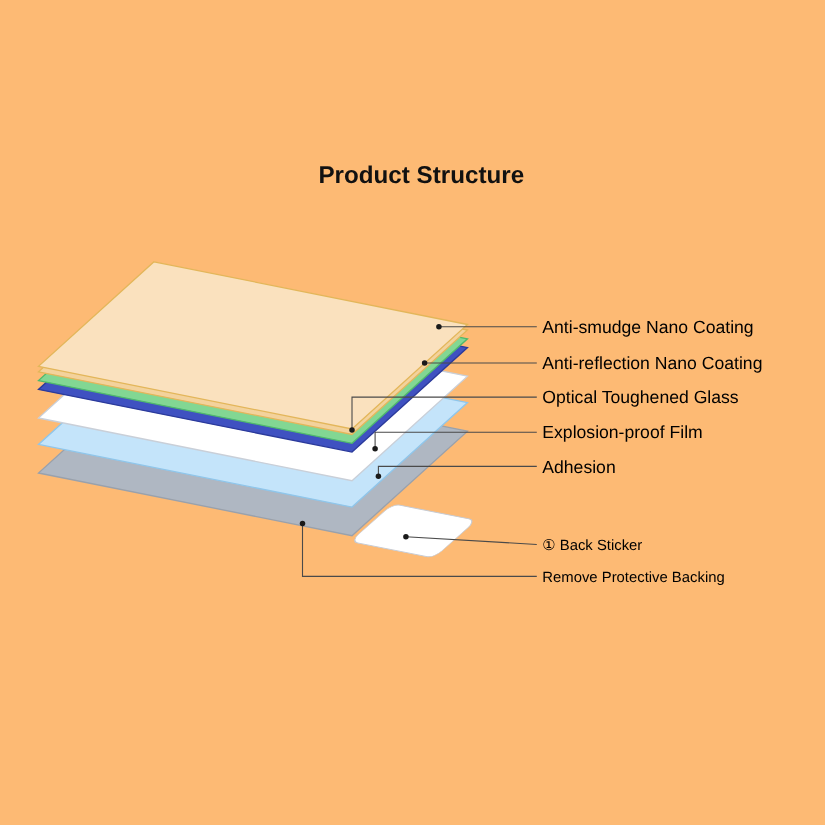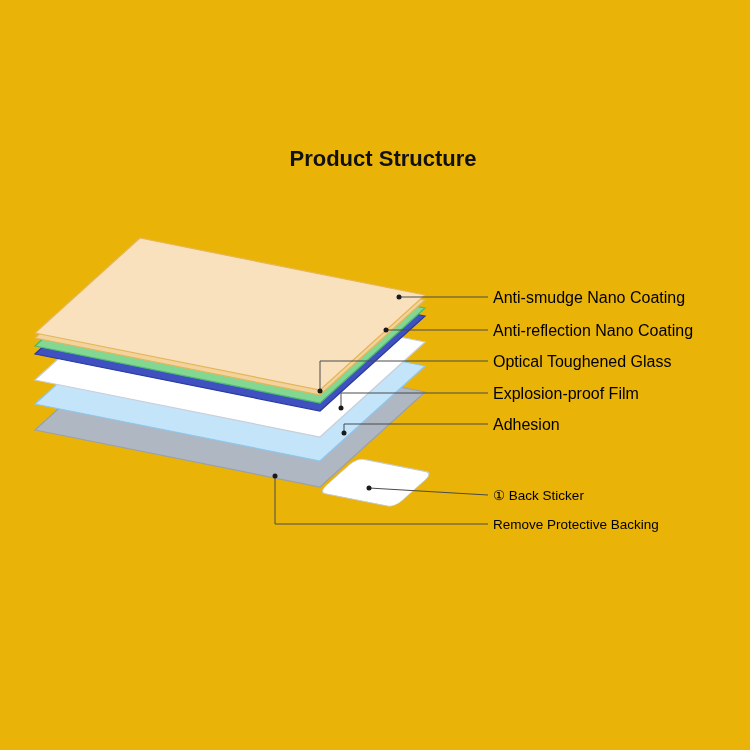--- a/index.html
+++ b/index.html
@@ -4,21 +4,21 @@
 <style>
   html, body {
     margin: 0;
     padding: 0;
     background: #ffffff;
   }
   .stage {
     position: relative;
     width: 750px;
     height: 750px;
-    background: #eab308;
+    background: #fdba74;
     font-family: "Liberation Sans", sans-serif;
     overflow: hidden;
   }
   svg { display: block; }
   .title {
     font-size: 22px;
     font-weight: bold;
     text-anchor: middle;
     fill: #111111;
     font-family: "Liberation Sans", sans-serif;

